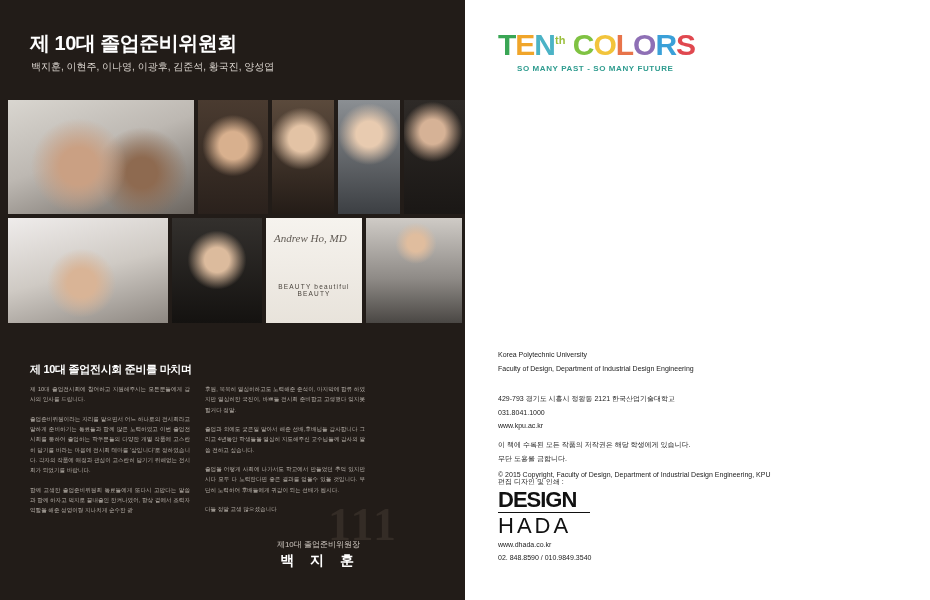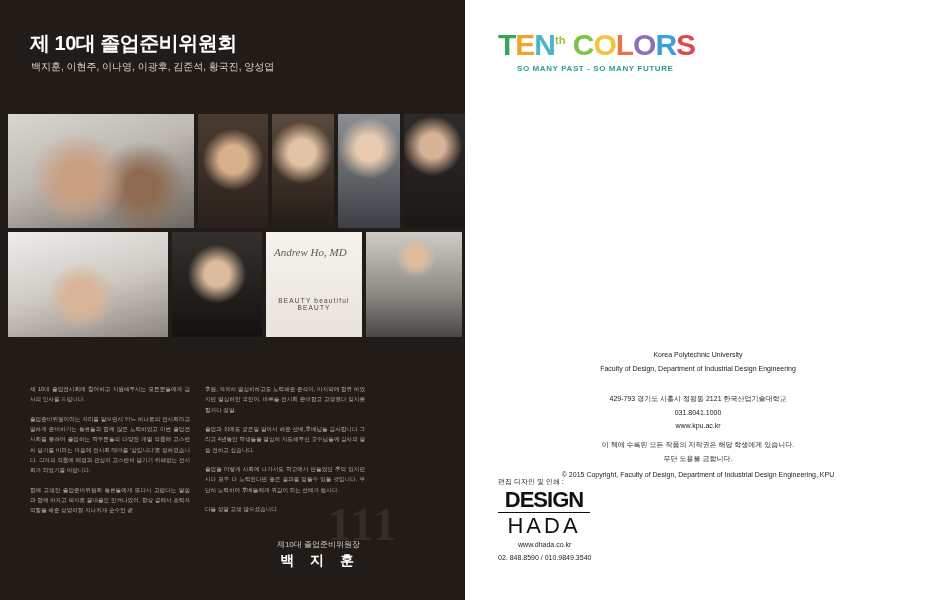--- a/index.html
+++ b/index.html
@@ -28,21 +28,21 @@
   }
 
   
   .photo-grid{
     position:absolute;left:8px;top:100px;width:450px;height:230px;
   }
   .prow{position:absolute;left:0;display:flex;gap:4px;}
   .prow.r1{top:0;}
   .prow.r2{top:118px;}
   .ph{
-    position:relative;overflow:hidden;background:#3a3a3a;margin-top:14px;
+    position:relative;overflow:hidden;background:#3a3a3a;
   }
   .ph .g{position:absolute;inset:0;}
 
   
   .p1{width:186px;height:114px;}
   .p1 .g{background:
      radial-gradient(circle at 38% 58%, #caa083 0 14%, rgba(202,160,131,0) 36%),
      radial-gradient(circle at 72% 64%, #8e6a50 0 10%, rgba(142,106,80,0) 30%),
      linear-gradient(160deg,#d9d6d0 0%,#bdb8b2 45%,#6c6660 100%);}
   .p2{width:70px;height:114px;}
@@ -108,21 +108,21 @@
     position:absolute;left:180px;top:539px;width:180px;text-align:right;
     font-size:8px;color:#cfc8c1;
   }
   .sign-name{
     position:absolute;left:180px;top:552px;width:180px;text-align:right;
     font-size:14px;font-weight:bold;color:#ffffff;letter-spacing:6px;
   }
 
   
   .right-panel{
-    position:absolute;left:465px;top:0;width:465px;height:600px;background:#ffffff;text-align:center;
+    position:absolute;left:465px;top:0;width:465px;height:600px;background:#ffffff;
   }
   .logo{
     position:absolute;left:33px;top:30px;
     font-family:"Liberation Sans", sans-serif;
     font-size:30px;font-weight:bold;letter-spacing:-1px;line-height:1;
   }
   .logo span{display:inline-block;}
   .logo .sup{font-size:11px;vertical-align:super;letter-spacing:0;}
   .logo-sub{
     position:absolute;left:34px;top:64px;
@@ -189,20 +189,21 @@
           <div class="g"></div>
           <div class="sig">Andrew Ho, MD</div>
           <div class="beauty">BEAUTY beautiful BEAUTY</div>
         </div>
         <div class="ph p9">
             <div class="g"></div>
           </div>
       </div>
     </div>
 
+    <div class="fore-title">제 10대 졸업전시회 준비를 마치며</div>
 
     <div class="col col-a">
       <p>제 10대 졸업전시회에 참여하고 지원해주시는 모든분들에게 감사의 인사를 드립니다.</p>
       <p>졸업준비위원이라는 자리를 맡으면서 어느 하나로의 전시회라고 말하게 준비하기는 동료들과 함께 많은 노력하였고 이번 졸업전시회를 통하여 졸업하는 학우분들의 다양한 개별 작품에 고스란히 담기를 바라는 마음에 전시회 테마를 '삶입니다'로 정하였습니다. 각자의 작품에 애정과 관심이 고스란히 담기기 위해없는 전시회가 되었기를 바랍니다.</p>
       <p>함께 고생한 졸업준비위원회 동료들에게 또다시 고맙다는 말씀과 함께 하자고 먹지로 끝내줄인 한켜나였어, 항상 곁에서 조력자 역할을 해준 성영이형 지나치게 순수한 광</p>
     </div>
 
     <div class="col col-b">
       <p>후원, 묵묵히 열심히하고도 노력해준 준석이, 마지막에 합류 하였지만 열심히한 국진이, 바쁘들 전시회 준비함고 고생했다 잊지못할거다 정말.</p>
       <p>졸업과 외에도 궂은일 맡아서 해준 선배,후배님들 감사합니다 그리고 4년동안 학생들을 열심히 지도해주신 교수님들께 감사의 말씀 전하고 싶습니다.</p>

